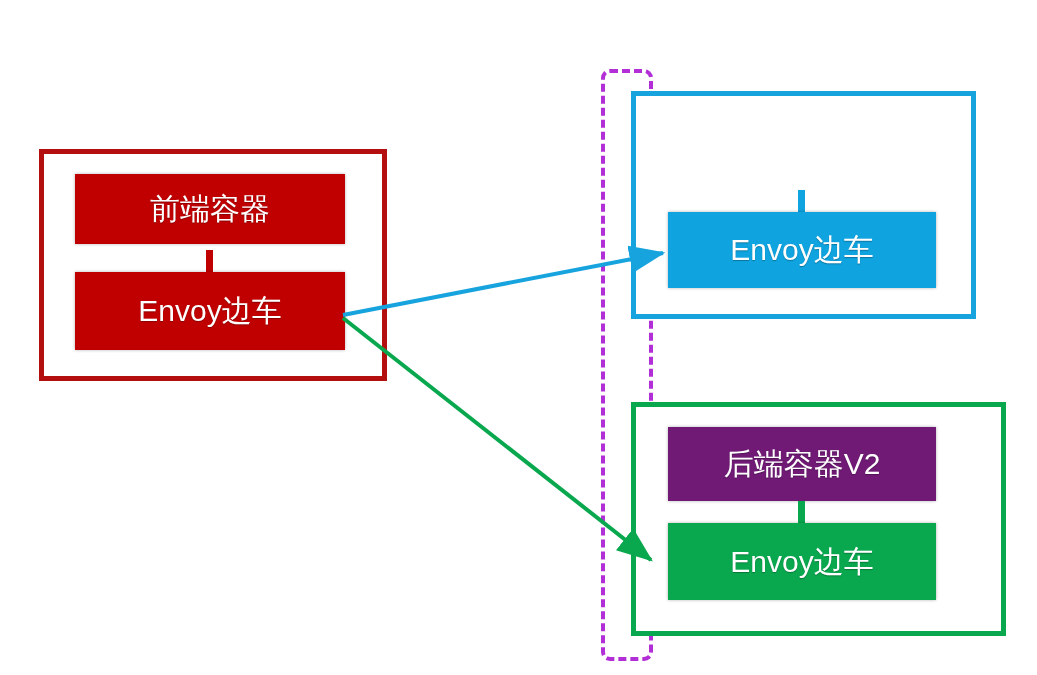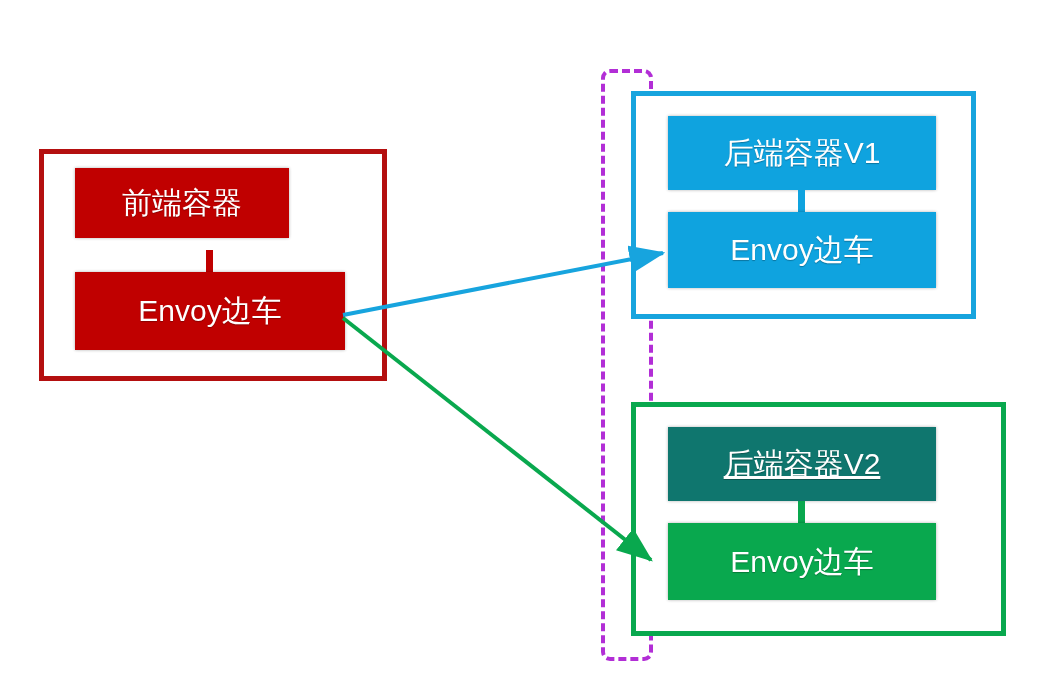--- a/index.html
+++ b/index.html
@@ -95,21 +95,21 @@
   
   .connector {
     position: absolute;
     width: 7px;
   }
   .connector.red   { background: #C00000; }
   .connector.blue  { background: #0FA3DF; }
   .connector.green { background: #09A84E; }
 
   
-  #frontend-app    { left: 75px;  top: 168px; width: 214px; height: 70px; }
+  #frontend-app    { left: 75px;  top: 174px; width: 270px; height: 70px; }
   #frontend-conn   { left: 206px; top: 250px; height: 22px; }
   #frontend-envoy  { left: 75px;  top: 272px; width: 270px; height: 78px; }
 
   
   #backend-v1-app   { left: 668px; top: 116px; width: 268px; height: 74px; }
   #backend-v1-conn  { left: 798px; top: 190px; height: 22px; }
   #backend-v1-envoy { left: 668px; top: 212px; width: 268px; height: 76px; }
 
   
   #backend-v2-app   { left: 668px; top: 427px; width: 268px; height: 74px; }
@@ -137,29 +137,28 @@
   <div id="frontend-frame" class="group-frame" style="border-color: rgb(180, 15, 15);"></div>
 
   <div id="frontend-app" class="block red" style="background: rgb(192, 0, 0);">前端容器</div>
 
   <div id="frontend-conn" class="connector red" style="background: rgb(192, 0, 0);"></div>
 
   <div id="frontend-envoy" class="block red" style="background: rgb(192, 0, 0);">Envoy边车</div>
 
   <div id="backend-v1-frame" class="group-frame" style="border-color: rgb(23, 164, 222);"></div>
 
-  <div id="backend-v1-app" class="block blue" style="background: rgb(15, 163, 223);">后端容器V1</div>
 
   <div id="backend-v1-conn" class="connector blue" style="background: rgb(15, 163, 223);"></div>
 
   <div id="backend-v1-envoy" class="block blue" style="background: rgb(15, 163, 223);">Envoy边车</div>
 
   <div id="backend-v2-frame" class="group-frame" style="border-color: rgb(9, 168, 78);"></div>
 
-  <div id="backend-v2-app" class="block green" style="background: #0f766e; text-decoration: underline;">后端容器V2</div>
+  <div id="backend-v2-app" class="block green" style="background: #701a75;">后端容器V2</div>
 
   <div id="backend-v2-conn" class="connector green" style="background: rgb(9, 168, 78);"></div>
 
   <div id="backend-v2-envoy" class="block green" style="background: rgb(9, 168, 78);">Envoy边车</div>
 
   <svg id="arrows" viewBox="0 0 1037 675">
     <defs>
       <marker id="arrowhead-v1" markerWidth="9" markerHeight="7" refX="8.4" refY="3.5" orient="auto" markerUnits="strokeWidth">
         <path d="M0,0 L9,3.5 L0,7 z" fill="#17A4DE"></path>
       </marker>

